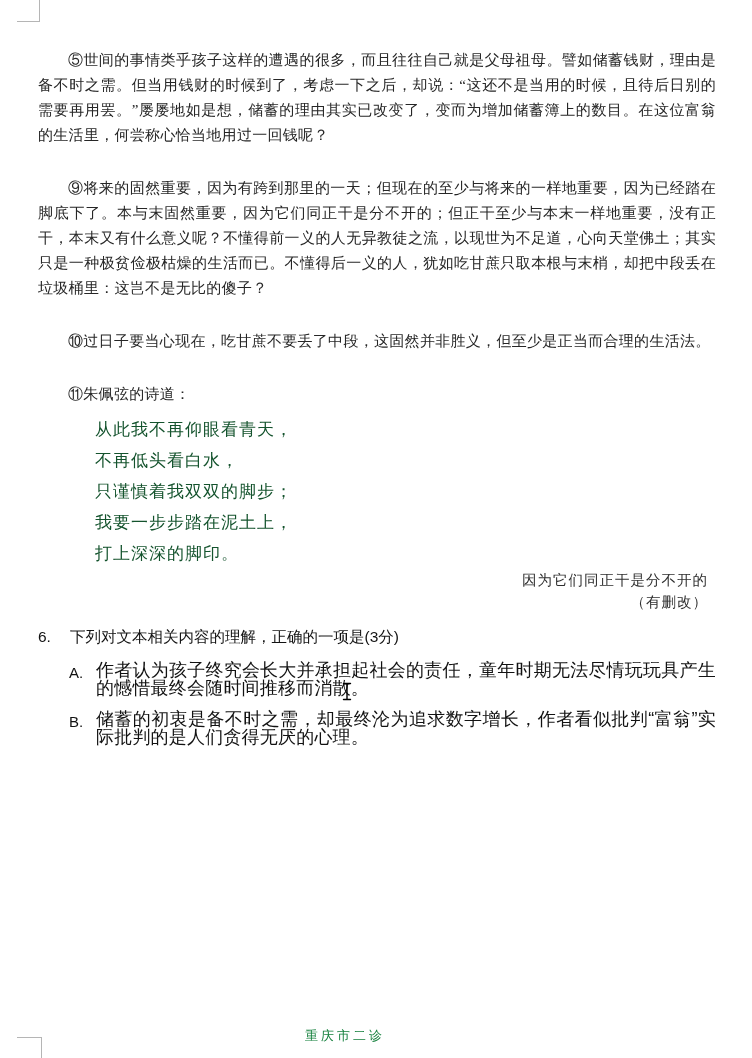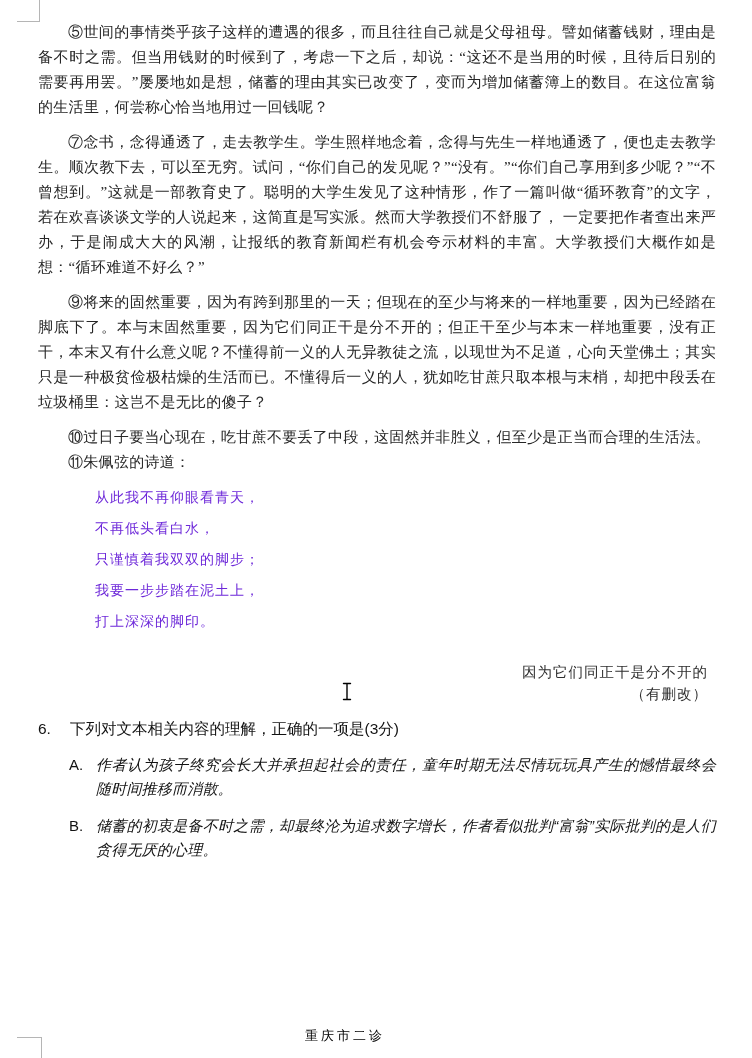--- a/index.html
+++ b/index.html
@@ -34,27 +34,28 @@
     color: #262626;
   }
 
   .para {
     font-size: 15px;
     line-height: 25px;
     text-align: justify;
     text-indent: 2em;
     margin-bottom: 10px;
     letter-spacing: 0.3px;
+    margin-top: 28px;
   }
   .para.tight { margin-bottom: 0; }
 
   .poem {
-    margin: 7px 0 24px 57px;
-    color: #6d28d9;
-    font-size: 14px;
+    margin: 7px 0 0 57px;
+    color: #14532d;
+    font-size: 17px;
   }
   .poem-line { line-height: 31px; letter-spacing: 1px; }
 
   .byline {
     text-align: right;
     font-size: 14.5px;
     line-height: 22px;
     color: #2e2e2e;
     padding-right: 8px;
     letter-spacing: 1px;
@@ -72,33 +73,32 @@
   }
   .q-num { width: 32px; flex: none; }
   .option {
     display: flex;
     margin-top: 13px;
     padding-left: 31px;
   }
   .opt-label { width: 27px; flex: none; font-size: 15px; line-height: 24px; }
   .opt-text {
     flex: 1;
-    font-size: 15px;
-    line-height: 24px;
+    font-size: 18px;
+    line-height: 18px;
     text-align: justify;
     letter-spacing: 0.2px;
-    font-style: italic;
   }
 
   .watermark {
     position: absolute;
     left: 0; top: 1027px;
     width: 690px;
     text-align: center;
-    color: #000000;
+    color: #15803d;
     font-size: 13px;
     letter-spacing: 3px;
     font-family: "Liberation Serif", serif;
   }
 
   .text-cursor {
     position: absolute;
     left: 341px; top: 682px;
     width: 12px; height: 19px;
   }
@@ -106,21 +106,20 @@
 </head>
 <body>
 
 <div class="page">
 
   <div class="crop-top-left"></div>
   <div class="crop-bottom-left"></div>
 
   <div class="content">
     <p class="para">⑤世间的事情类乎孩子这样的遭遇的很多，而且往往自己就是父母祖母。譬如储蓄钱财，理由是备不时之需。但当用钱财的时候到了，考虑一下之后，却说：“这还不是当用的时候，且待后日别的需要再用罢。”屡屡地如是想，储蓄的理由其实已改变了，变而为增加储蓄簿上的数目。在这位富翁的生活里，何尝称心恰当地用过一回钱呢？</p>
-    <p class="para">⑦念书，念得通透了，走去教学生。学生照样地念着，念得与先生一样地通透了，便也走去教学生。顺次教下去，可以至无穷。试问，“你们自己的发见呢？”“没有。”“你们自己享用到多少呢？”“不曾想到。”这就是一部教育史了。聪明的大学生发见了这种情形，作了一篇叫做“循环教育”的文字，若在欢喜谈谈文学的人说起来，这简直是写实派。然而大学教授们不舒服了， 一定要把作者查出来严办，于是闹成大大的风潮，让报纸的教育新闻栏有机会夸示材料的丰富。大学教授们大概作如是想：“循环难道不好么？”</p>
     <p class="para">⑨将来的固然重要，因为有跨到那里的一天；但现在的至少与将来的一样地重要，因为已经踏在脚底下了。本与末固然重要，因为它们同正干是分不开的；但正干至少与本末一样地重要，没有正干，本末又有什么意义呢？不懂得前一义的人无异教徒之流，以现世为不足道，心向天堂佛土；其实只是一种极贫俭极枯燥的生活而已。不懂得后一义的人，犹如吃甘蔗只取本根与末梢，却把中段丢在垃圾桶里：这岂不是无比的傻子？</p>
     <p class="para tight">⑩过日子要当心现在，吃甘蔗不要丢了中段，这固然并非胜义，但至少是正当而合理的生活法。</p>
     <p class="para tight">⑪朱佩弦的诗道：</p>
 
     <div class="poem">
       <div class="poem-line">从此我不再仰眼看青天，</div>
       <div class="poem-line">不再低头看白水，</div>
       <div class="poem-line">只谨慎着我双双的脚步；</div>
       <div class="poem-line">我要一步步踏在泥土上，</div>
       <div class="poem-line">打上深深的脚印。</div>

